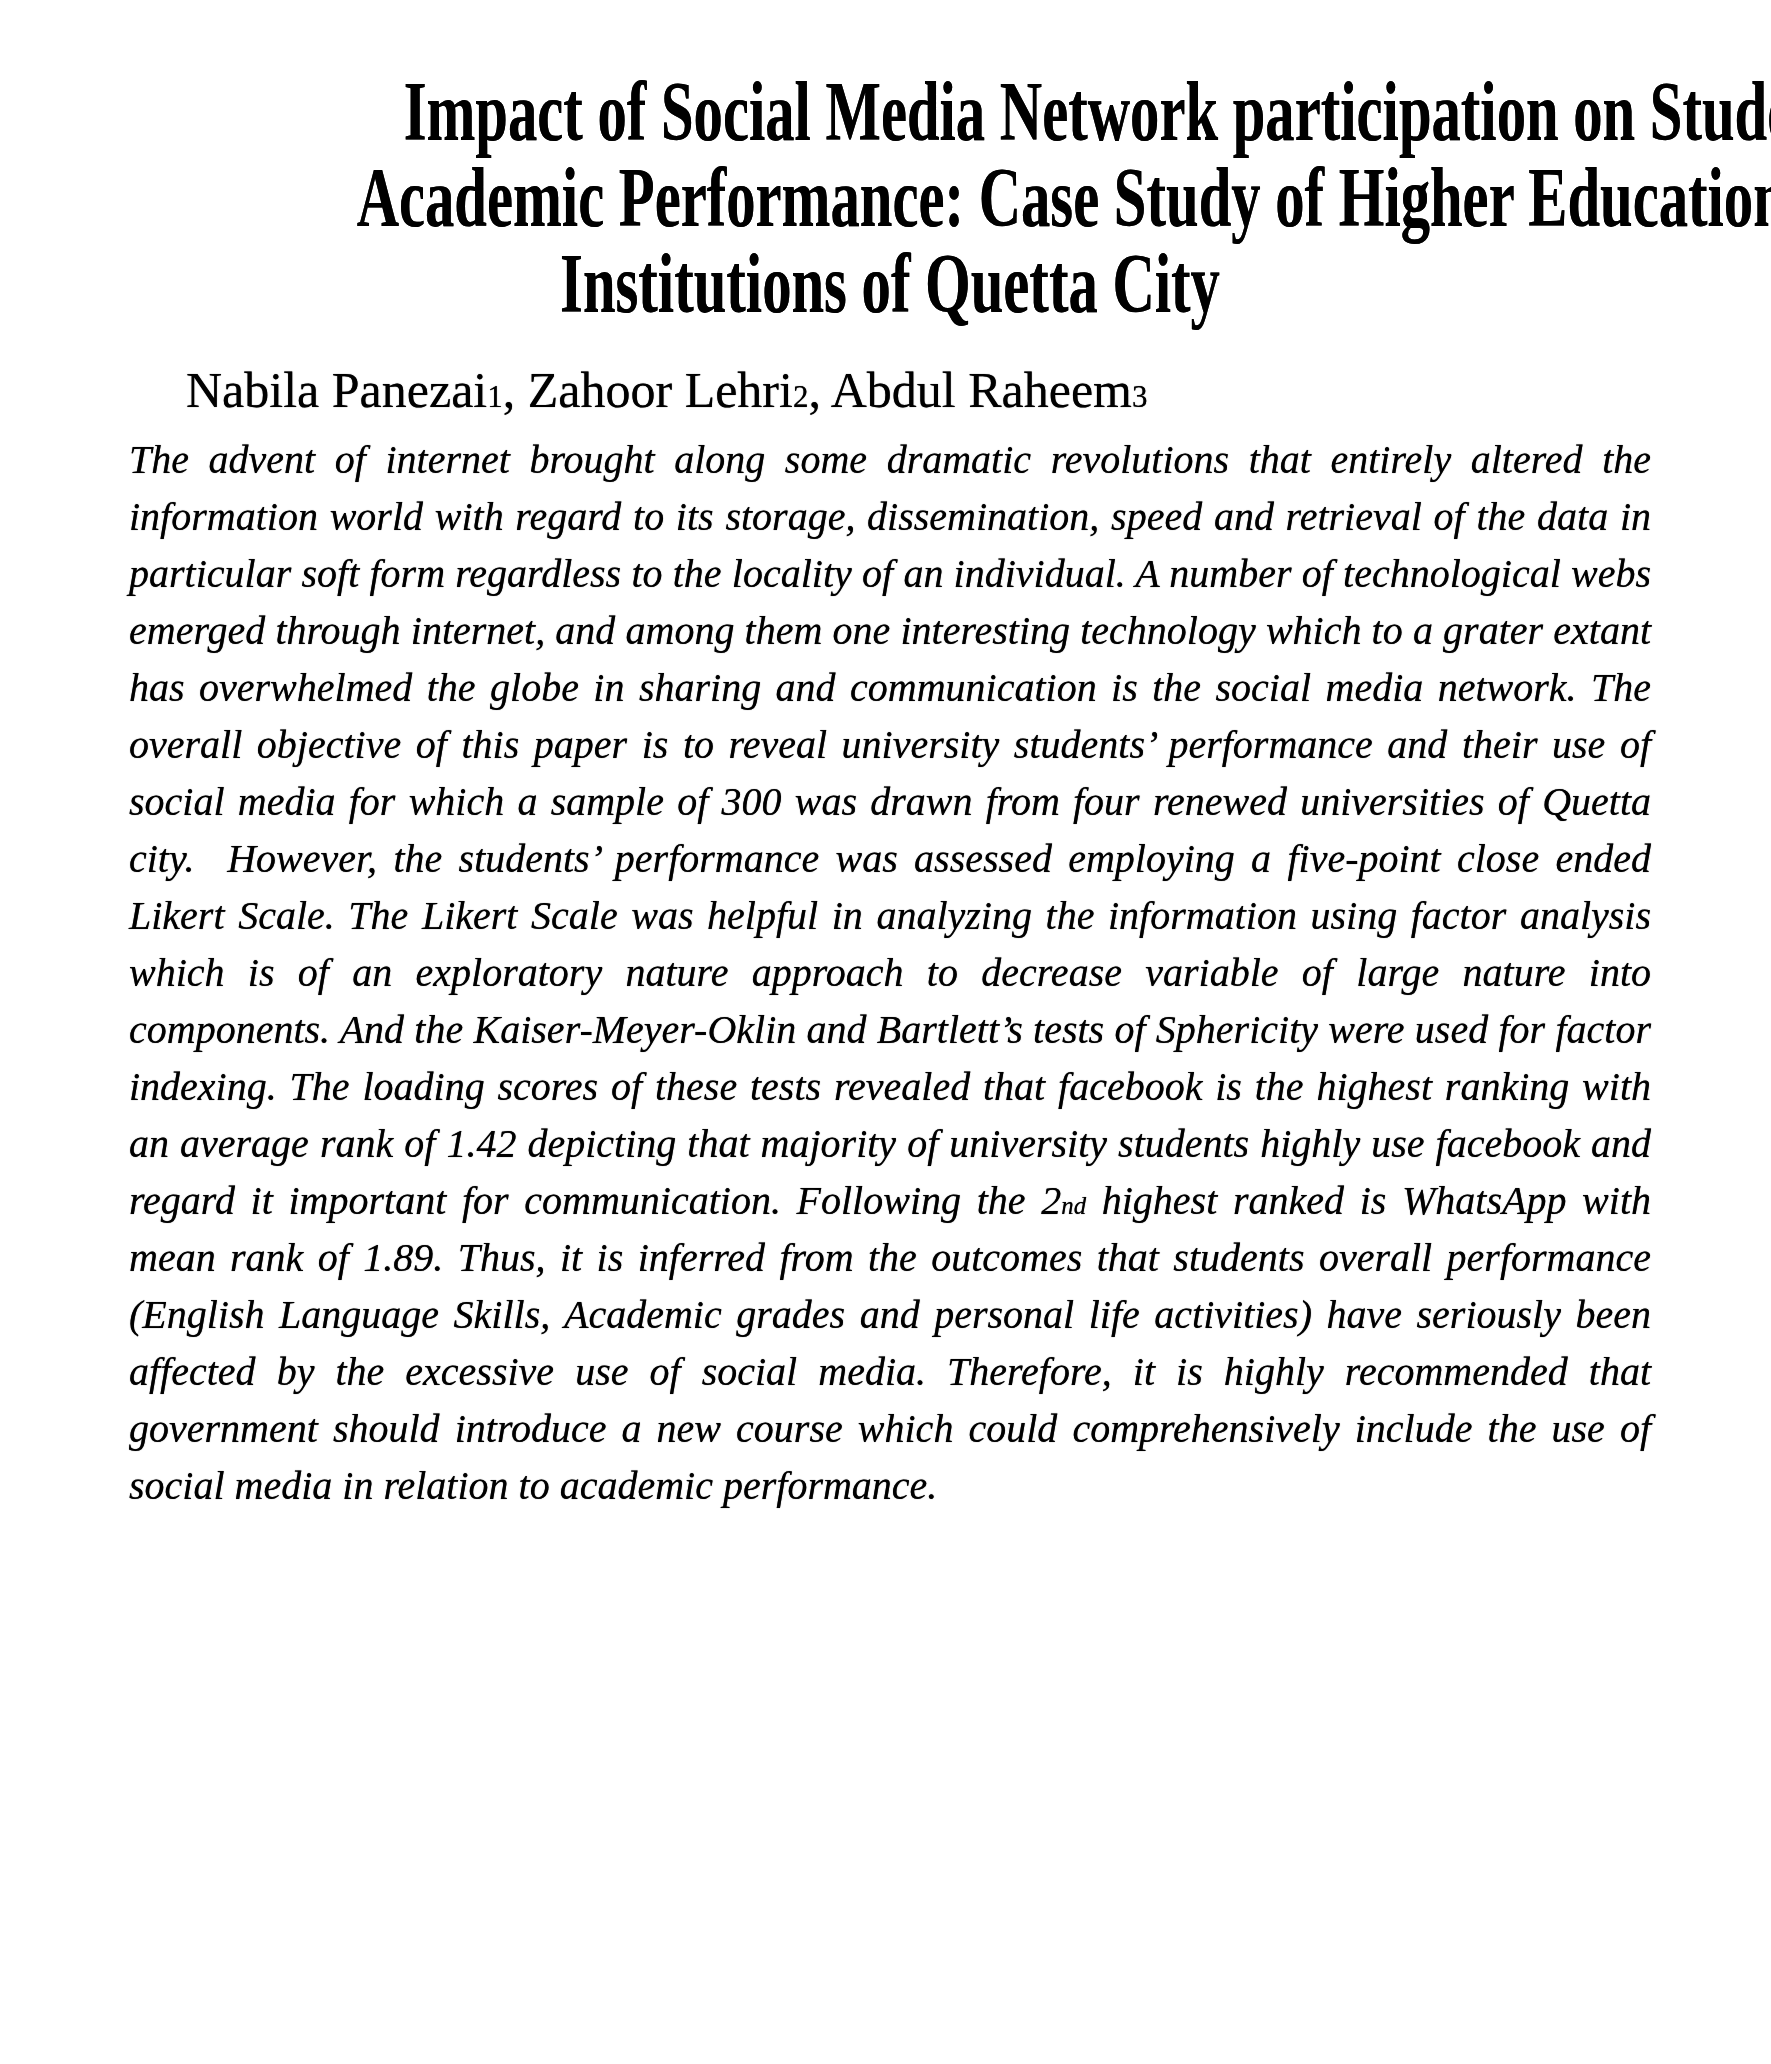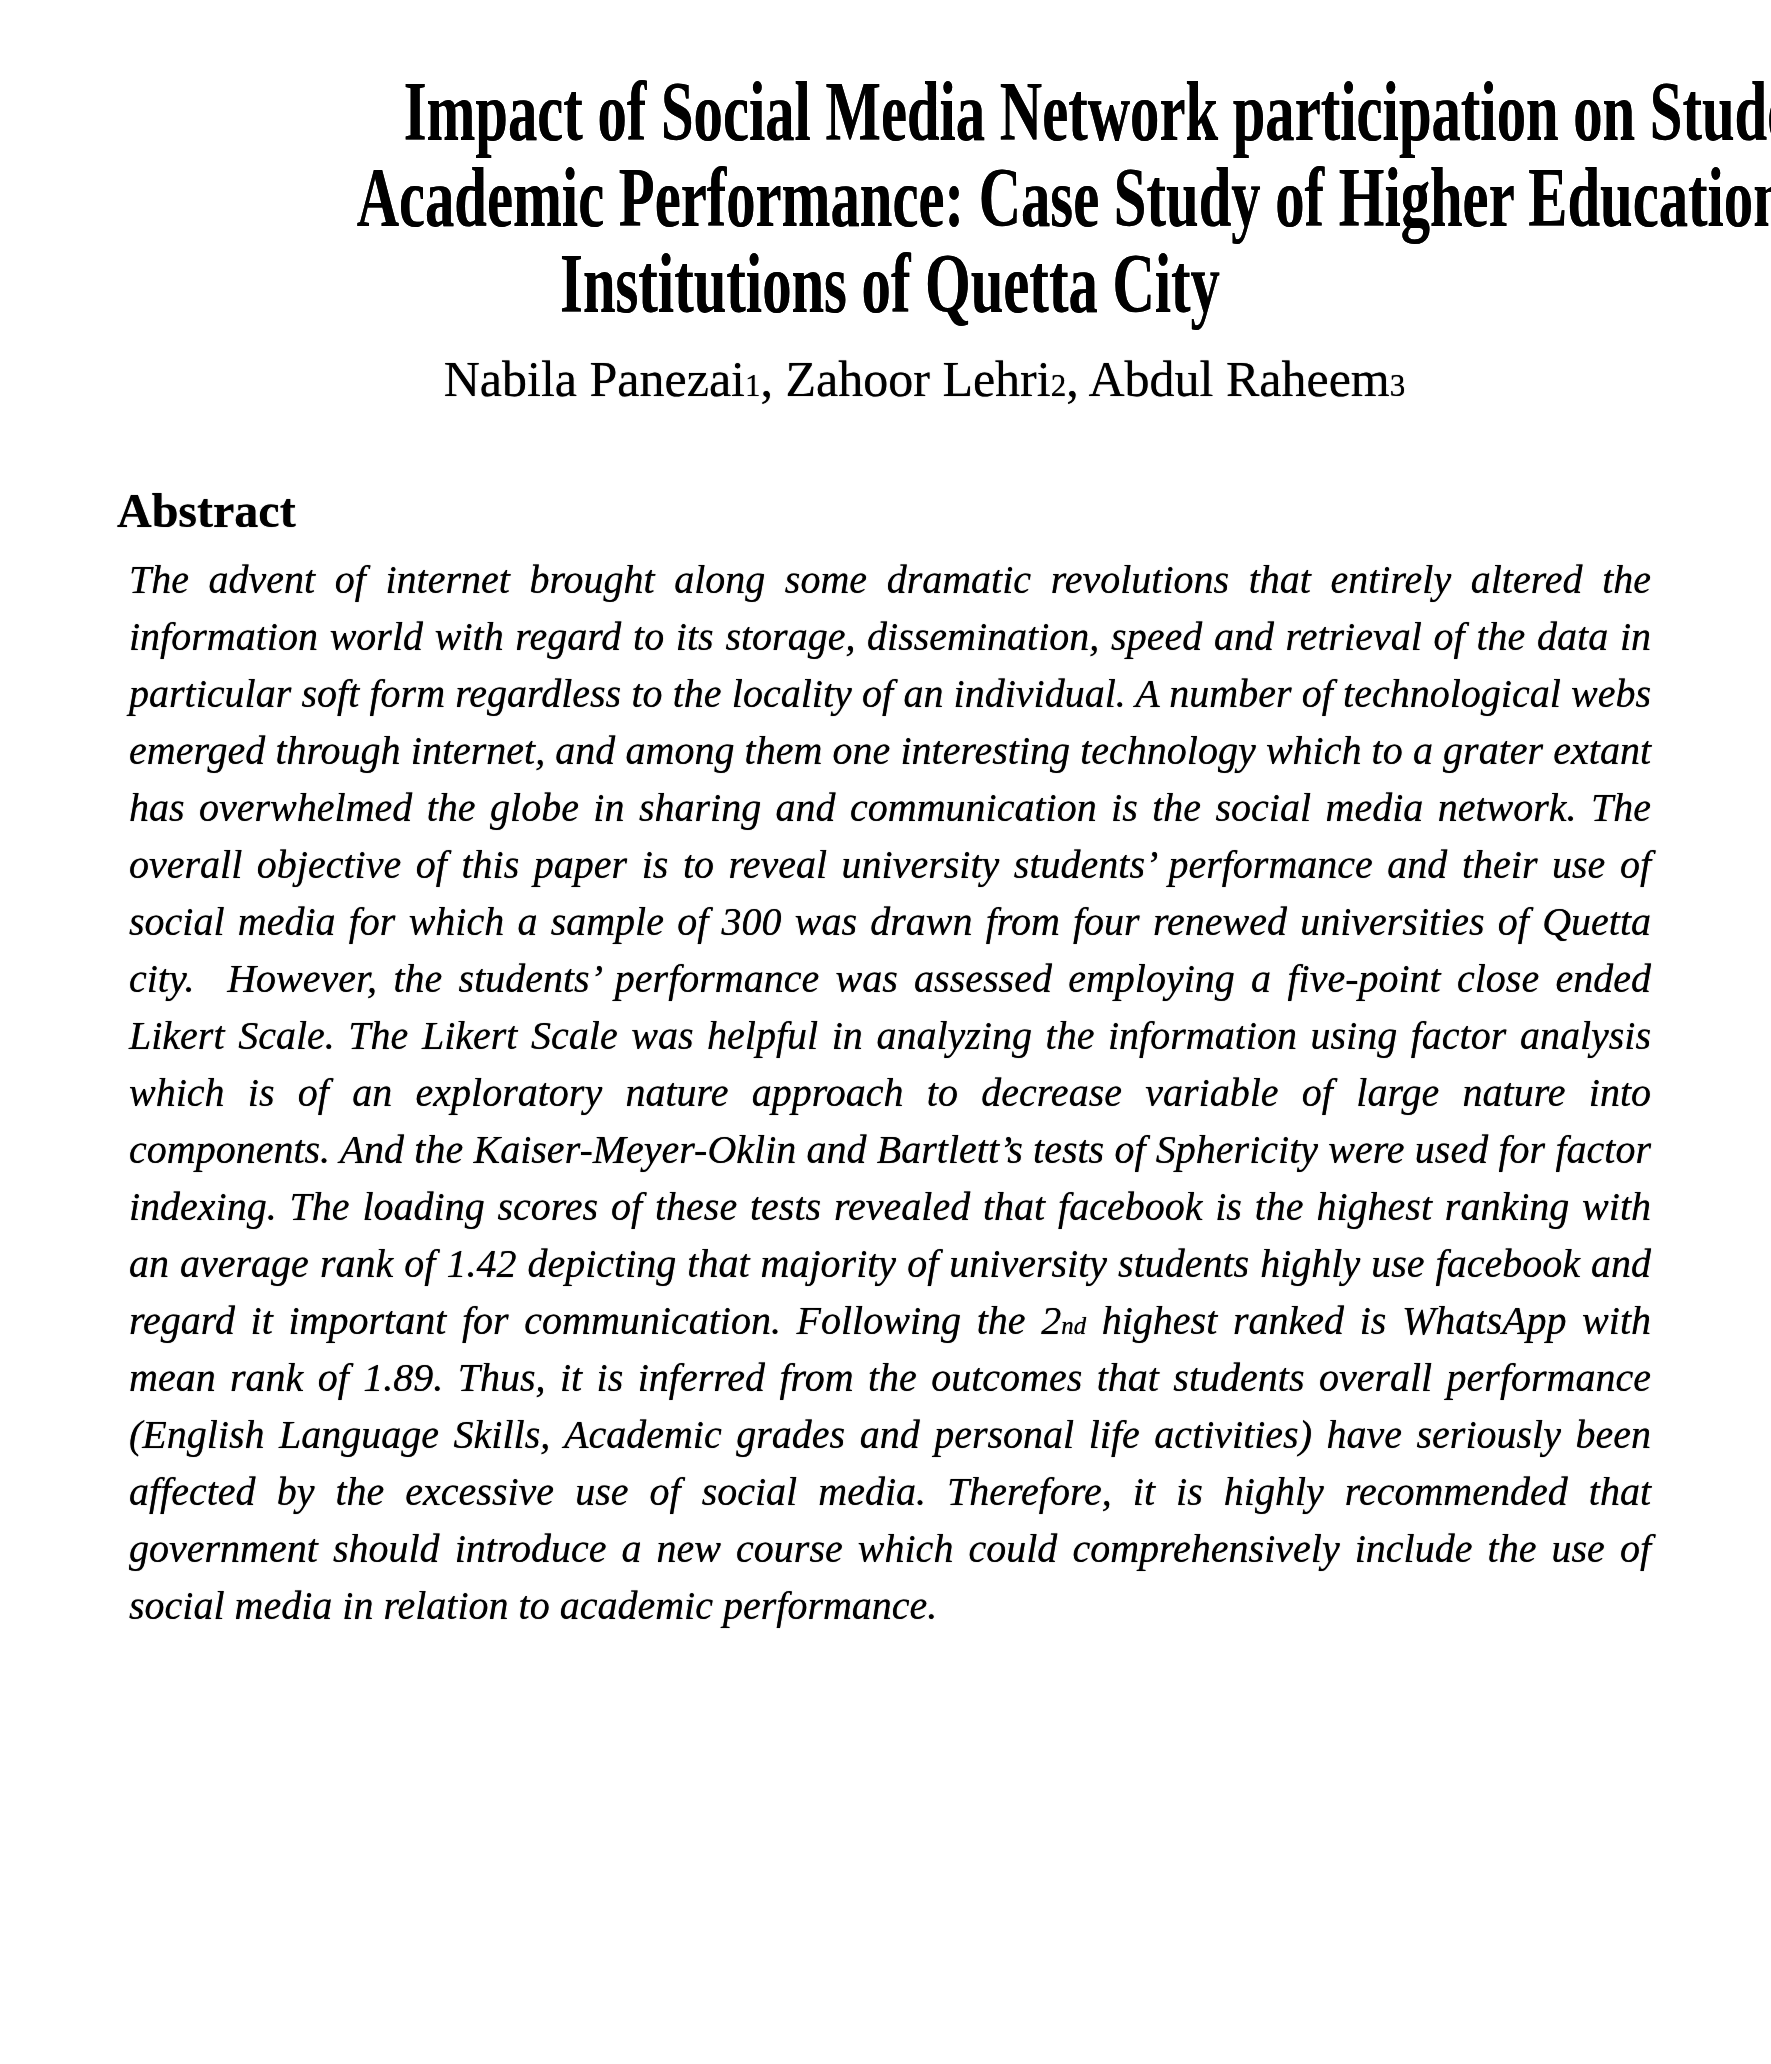--- a/index.html
+++ b/index.html
@@ -26,25 +26,25 @@
   }
   .title-line {
     transform: scaleX(0.69);
     transform-origin: 50% 50%;
     white-space: nowrap;
   }
   .title-line.first {
     transform: translateX(47px) scaleX(0.69);
   }
   .authors {
-    margin-top: 25px;
+    margin-top: 36px;
     padding-left: 69px;
     font-size: 50px;
     line-height: 57px;
-    text-align: center;
+    text-align: left;
     white-space: nowrap;
   }
   .authors sup {
     font-size: 0.62em;
     line-height: 0;
     vertical-align: 48%;
   }
   .abstract-heading {
     margin: 74px 0 11px 0;
     font-size: 48px;
@@ -85,20 +85,19 @@
     <h1 class="title">
       <div class="title-line first">Impact of Social Media Network participation on Students’</div>
       <div class="title-line">Academic Performance: Case Study of Higher Educational</div>
       <div class="title-line">Institutions of Quetta City</div>
     </h1>
 
     <div class="authors">
       <span>Nabila Panezai</span><sup>1</sup><span>, Zahoor Lehri</span><sup>2</sup><span>, Abdul Raheem</span><sup>3</sup>
     </div>
 
-    <h2 class="abstract-heading">Abstract</h2>
 
     <p class="abstract-body"><span>The advent of internet brought along some dramatic revolutions that entirely altered the information world with regard to its storage, dissemination, speed and retrieval of the data in particular soft form regardless to the locality of an individual. A number of technological webs emerged through internet, and among them one interesting technology which to a grater extant has overwhelmed the globe in sharing and communication is the social media network. The overall objective of this paper is to reveal university students’ performance and their use of social media for which a sample of 300 was drawn from four renewed universities of Quetta city.&nbsp; However, the students’ performance was assessed employing a five-point close ended Likert Scale. The Likert Scale was helpful in analyzing the information using factor analysis which is of an exploratory nature approach to decrease variable of large nature into components. And the Kaiser-Meyer-Oklin and Bartlett’s tests of Sphericity were used for factor indexing. The loading scores of these tests revealed that facebook is the highest ranking with an average rank of 1.42 depicting that majority of university students highly use facebook and regard it important for communication. Following the 2</span><sup>nd</sup><span> highest ranked is WhatsApp with mean rank of 1.89. Thus, it is inferred from the outcomes that students overall performance (English Language Skills, Academic grades and personal life activities) have seriously been affected by the excessive use of social media. Therefore, it is highly recommended that government should introduce a new course which could comprehensively include the use of social media in relation to academic performance.</span></p>
 
 
   </div>
 </div>
 
 
 </body></html>

